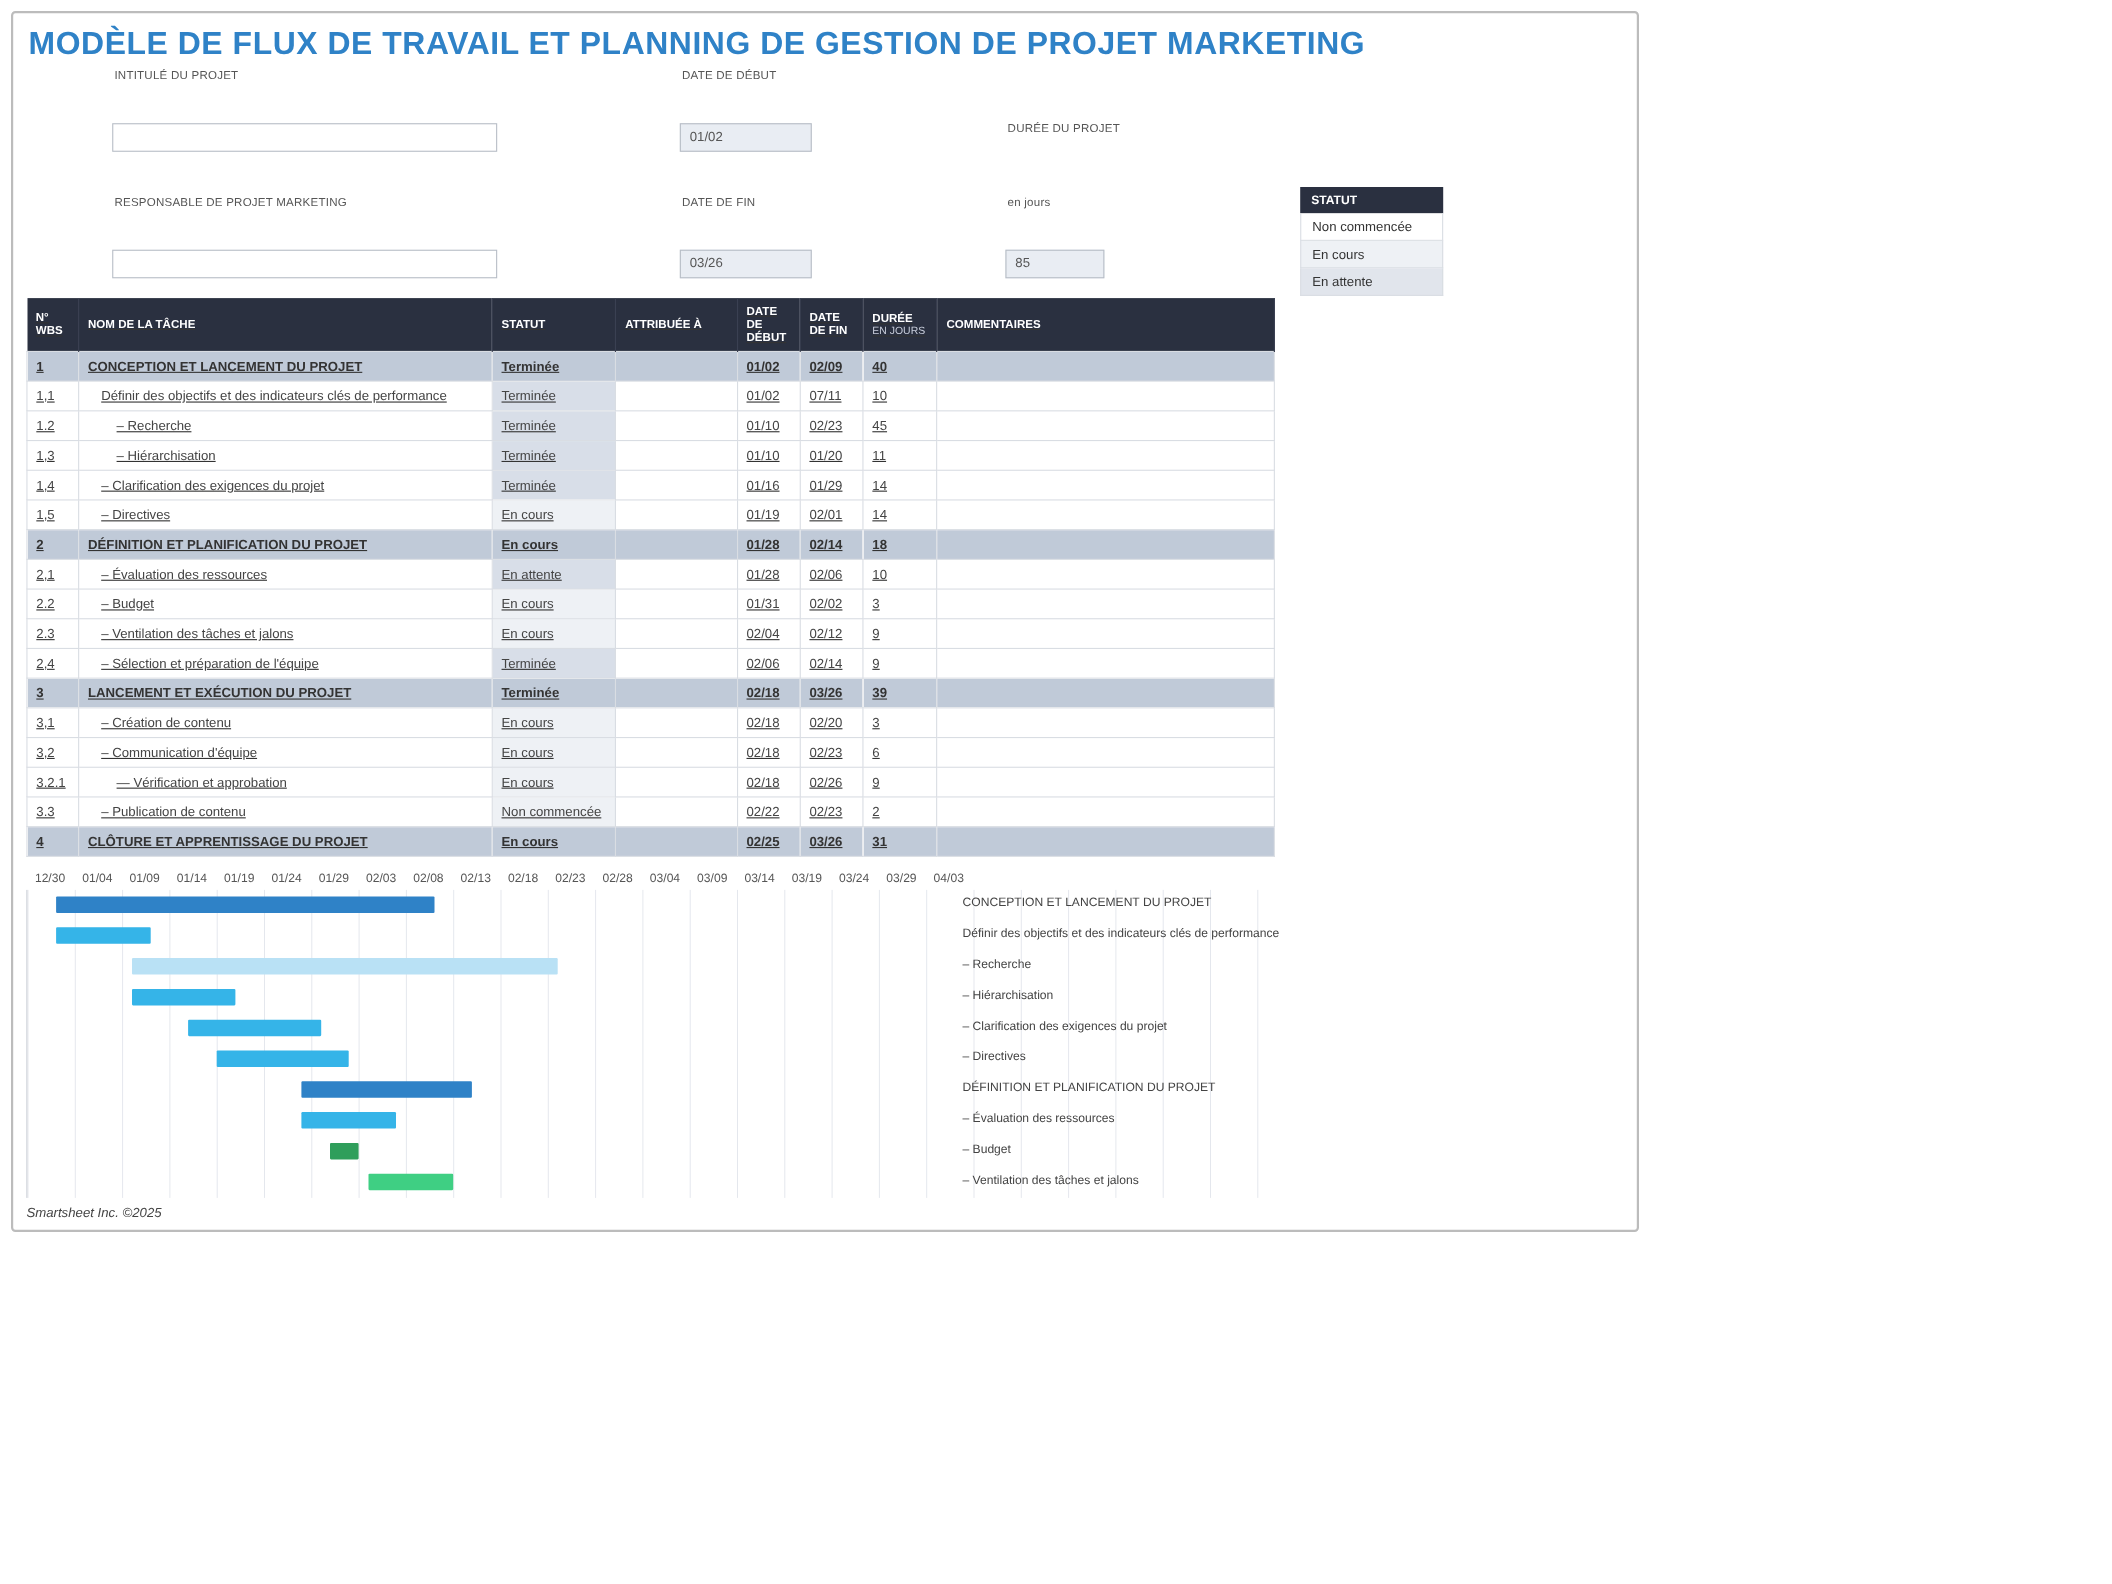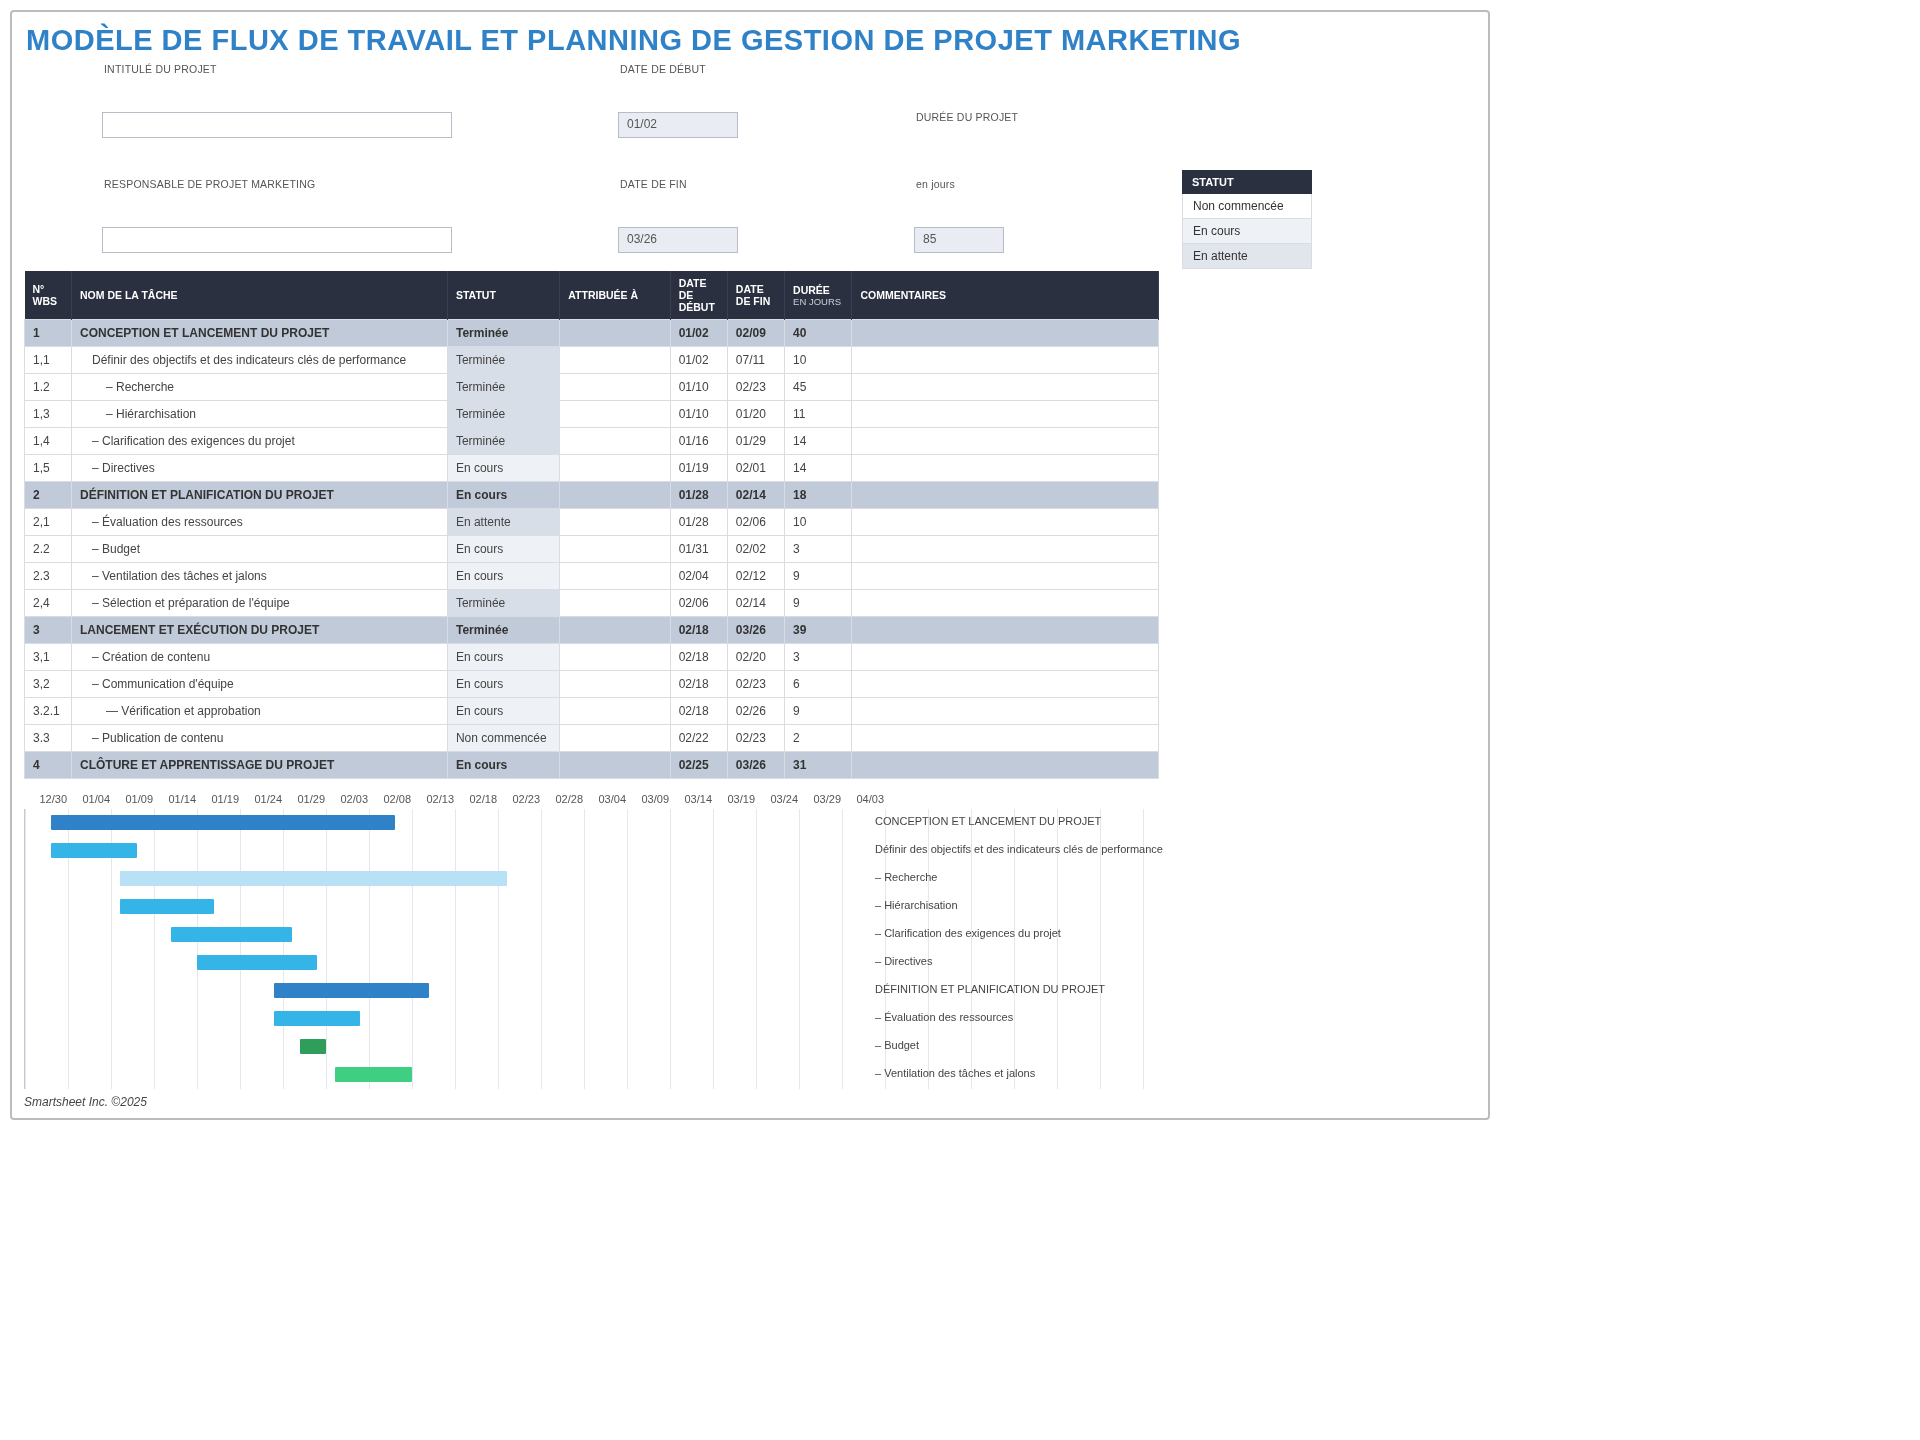--- a/index.html
+++ b/index.html
@@ -57,20 +57,21 @@
     margin-bottom: 4px;
   }
   .hg-field.wide { width: 350px; background: #fff; }
 
   
   table.tasks {
     border-collapse: collapse;
     width: 1135px;
     table-layout: fixed;
     font-size: 12px;
+    text-decoration: underline;
   }
   table.tasks th {
     background: #2a3040;
     color: #fff;
     font-weight: 600;
     text-align: left;
     padding: 6px 8px;
     font-size: 10.5px;
     border-right: 1px solid #3a4052;
   }
@@ -118,21 +119,21 @@
   
   .gantt {
     margin-top: 14px;
     position: relative;
     width: 1135px;
   }
   .gantt-axis {
     display:flex; font-size:11px; color:#555;
     margin-bottom:4px;
   }
-  .gantt-tick { width:43px; text-align:right; }
+  .gantt-tick { width:43px; text-align:center; }
   .gantt-body {
     position: relative;
     border-left:1px solid #c5cad2;
   }
   .gantt-grid {
     position:absolute; inset:0;
     background-image: linear-gradient(to right, #e4e7ed 1px, transparent 1px);
     background-size: 43px 100%;
   }
   .gantt-row {

